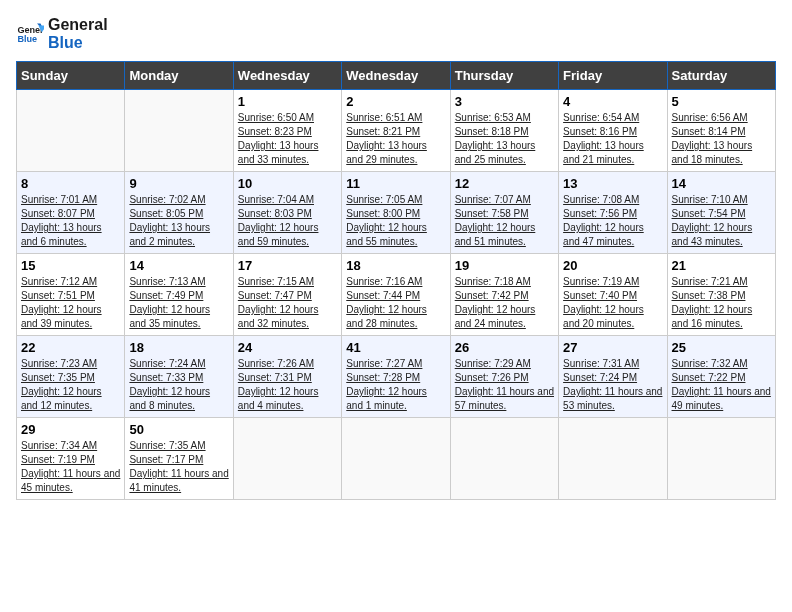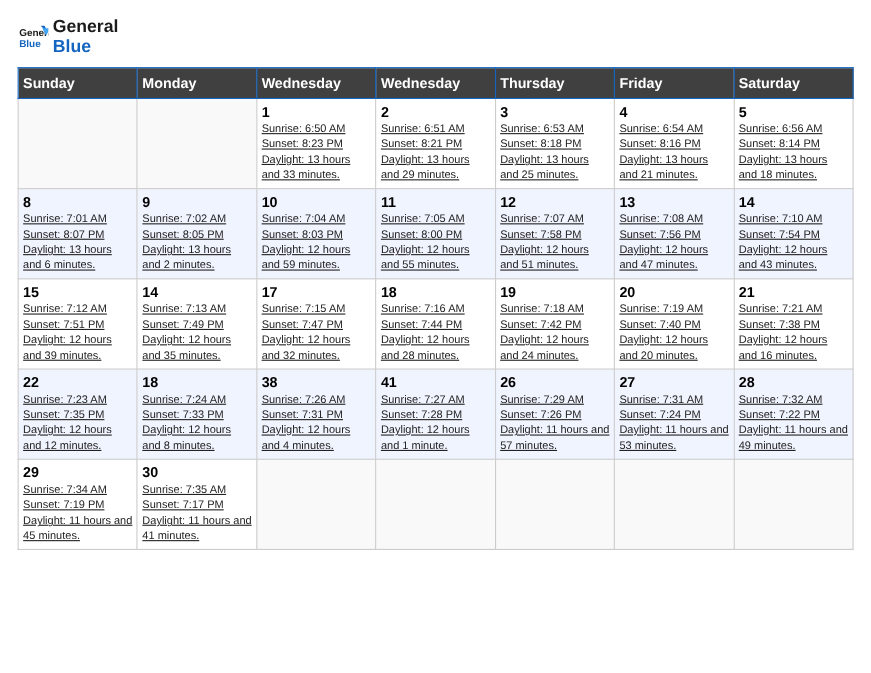--- a/index.html
+++ b/index.html
@@ -286,21 +286,21 @@
       </td>
         <td>
         <span class="day-num">18</span>
         <div class="day-info">
           Sunrise: 7:24 AM<br>
           Sunset: 7:33 PM<br>
           Daylight: 12 hours and 8 minutes.
         </div>
       </td>
         <td>
-        <span class="day-num">38</span>
+        <span class="day-num">24</span>
         <div class="day-info">
           Sunrise: 7:26 AM<br>
           Sunset: 7:31 PM<br>
           Daylight: 12 hours and 4 minutes.
         </div>
       </td>
         <td>
         <span class="day-num">41</span>
         <div class="day-info">
           Sunrise: 7:27 AM<br>
@@ -318,39 +318,39 @@
       </td>
         <td>
         <span class="day-num">27</span>
         <div class="day-info">
           Sunrise: 7:31 AM<br>
           Sunset: 7:24 PM<br>
           Daylight: 11 hours and 53 minutes.
         </div>
       </td>
         <td>
-        <span class="day-num">28</span>
+        <span class="day-num">25</span>
         <div class="day-info">
           Sunrise: 7:32 AM<br>
           Sunset: 7:22 PM<br>
           Daylight: 11 hours and 49 minutes.
         </div>
       </td>
       </tr>
       <tr>
         <td>
         <span class="day-num">29</span>
         <div class="day-info">
           Sunrise: 7:34 AM<br>
           Sunset: 7:19 PM<br>
           Daylight: 11 hours and 45 minutes.
         </div>
       </td>
         <td>
-        <span class="day-num">30</span>
+        <span class="day-num">50</span>
         <div class="day-info">
           Sunrise: 7:35 AM<br>
           Sunset: 7:17 PM<br>
           Daylight: 11 hours and 41 minutes.
         </div>
       </td>
         <td class="empty-cell"></td>
         <td class="empty-cell"></td>
         <td class="empty-cell"></td>
         <td class="empty-cell"></td>

